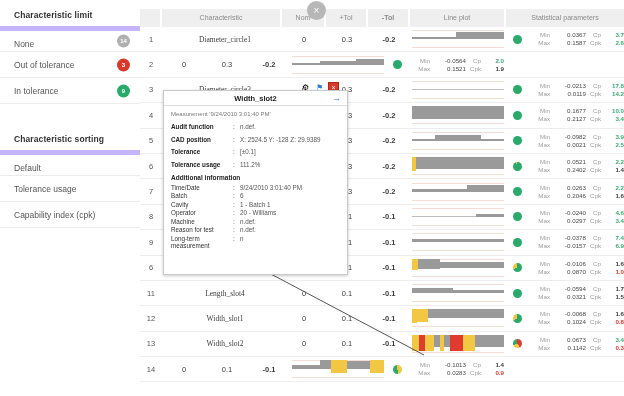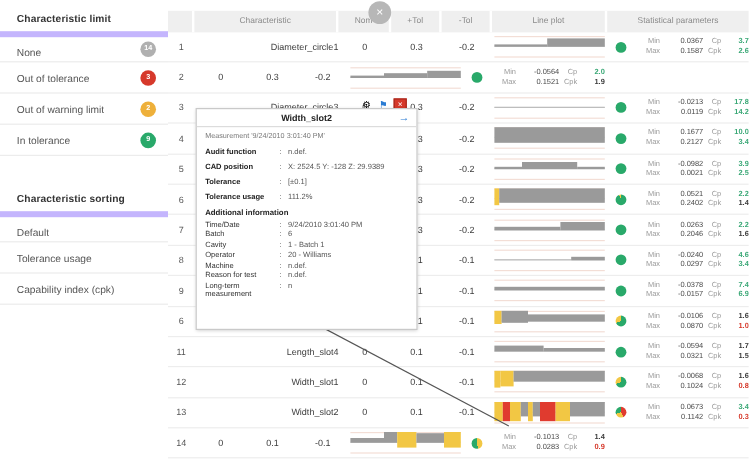--- a/index.html
+++ b/index.html
@@ -45,30 +45,30 @@
   .thead {
     display: flex; height: 18px; margin-top: 9px;
     background: #efefef; color: #8a8a8a;
     font-size: 7px; align-items: center;
   }
   .thead > div { text-align: center; border-right: 2px solid #fff; height:18px; line-height:18px; }
   .c-idx   { width: 22px; }
   .c-name  { width: 120px; }
   .c-nom   { width: 44px; }
   .c-ptol  { width: 42px; }
-  .c-mtol  { width: 42px; }
+  .c-mtol  { width: 42px; font-weight: bold; }
   .c-plot  { width: 96px; }
   .c-stat  { width: 118px; border-right: none !important; }
 
   .trow {
     display: flex; height: 25.4px; align-items: center;
     border-bottom: 1px solid #ededed; font-size: 7.5px; color: #3c3c3c;
   }
   .trow .c-idx  { text-align: center; color:#555; }
-  .trow .c-name { text-align: right; padding-left: 6px; }
+  .trow .c-name { text-align: center; padding-left: 6px; font-family: Liberation Serif, serif; }
   .trow .c-nom, .trow .c-ptol, .trow .c-mtol { text-align: center; }
 
   
   .plotwrap { width: 96px; height: 22px; position: relative; overflow: hidden; }
   .plotwrap .lim {
     position: absolute; left: 2px; right: 2px; height: 1px; background: #f3ded6;
   }
   .plotwrap .lim.t { top: 2px; }
   .plotwrap .lim.b { bottom: 2px; }
   .plotwrap .mid {
@@ -133,21 +133,20 @@
 </head>
 <body>
 
 <div id="app">
 
   <div id="sidebar">
     <div class="side-title">Characteristic limit</div>
     <div id="filter-list">
         <div class="side-item"><span>None</span><span class="badge grey">14</span></div>
         <div class="side-item"><span>Out of tolerance</span><span class="badge red">3</span></div>
-        <div class="side-item"><span>Out of warning limit</span><span class="badge orange">2</span></div>
         <div class="side-item"><span>In tolerance</span><span class="badge green">9</span></div>
       </div>
     <div class="side-gap"></div>
     <div class="side-title">Characteristic sorting</div>
     <div id="sorting-list">
         <div class="side-item"><span>Default</span></div>
         <div class="side-item"><span>Tolerance usage</span></div>
         <div class="side-item"><span>Capability index (cpk)</span></div>
       </div>
   </div>

